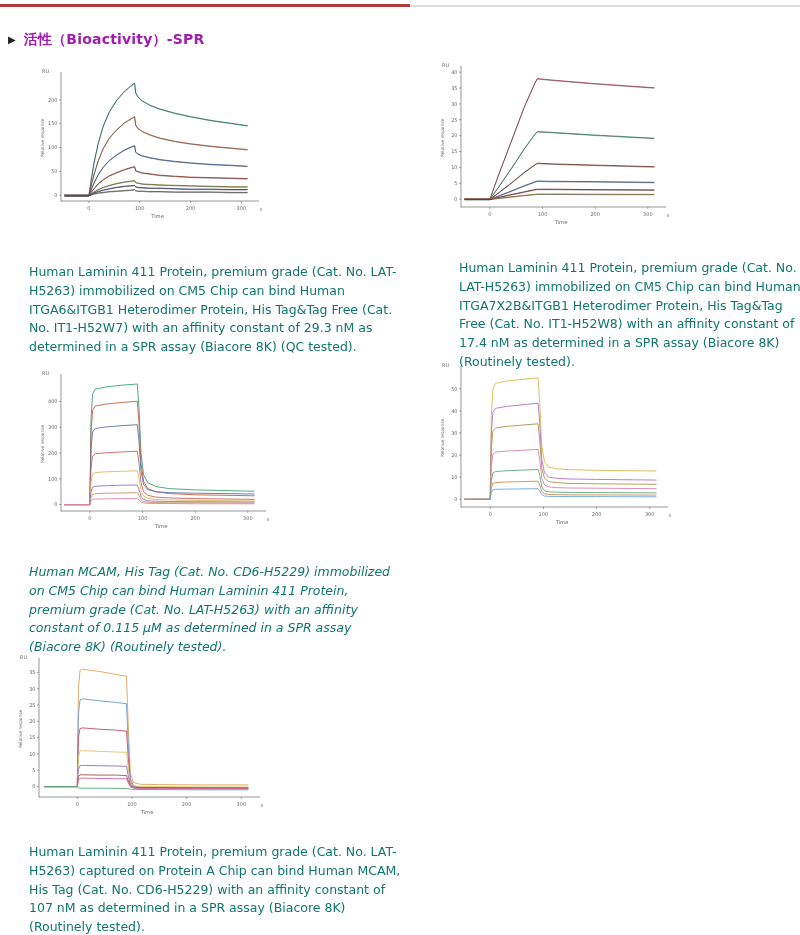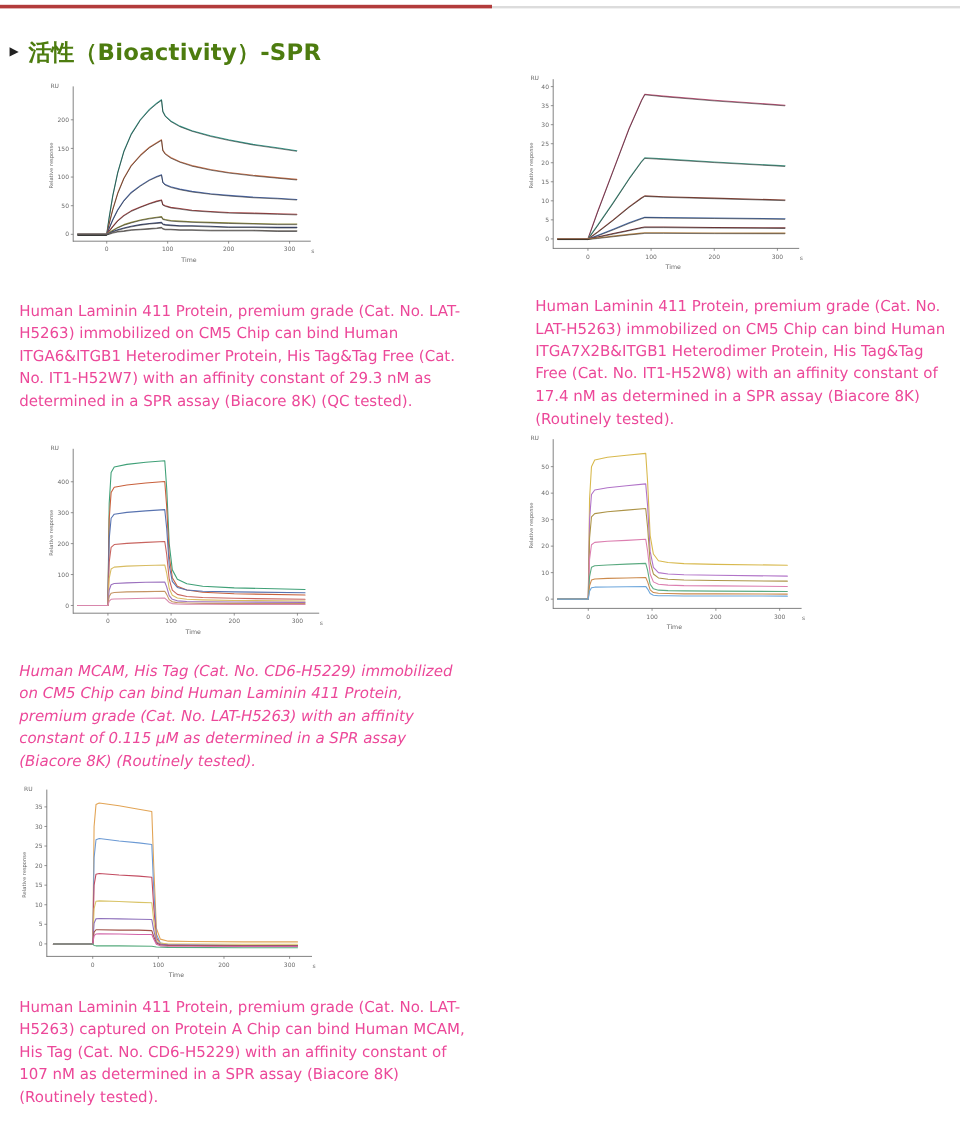--- a/index.html
+++ b/index.html
@@ -3,22 +3,22 @@
 <meta charset="utf-8">
 <style>
   html,body{margin:0;padding:0;background:#ffffff;}
   #page{position:relative;width:800px;height:935px;background:#ffffff;overflow:hidden;
         font-family:"DejaVu Sans",sans-serif;}
   .topbar{position:absolute;top:4px;left:0;width:800px;height:3px;display:flex;}
   .topbar .accent{width:410px;height:3px;}
   .topbar .rest{flex:1;height:2px;margin-top:1px;}
   .titlerow{position:absolute;left:8px;top:31px;display:flex;align-items:center;gap:8px;cursor:pointer;}
   .bullet{font-size:10px;color:#222;line-height:1;}
-  .title{font-size:19px;font-weight:700;color:#4d7c0f;letter-spacing:.2px;}
-  .caption{position:absolute;margin:2px;font-size:12.5px;line-height:1.5;color:#ec4899;}
+  .title{font-size:14px;font-weight:700;color:#a21caf;letter-spacing:.2px;}
+  .caption{position:absolute;margin:15px;font-size:12.5px;line-height:1.5;color:#0f766e;}
   svg.chart{position:absolute;overflow:visible;}
   svg text{font-family:"DejaVu Sans",sans-serif;}
 </style>
 </head>
 <body>
 
 <div id="page">
 
   <div class="topbar">
     <span class="accent" style="background: rgb(178, 59, 59);"></span>

